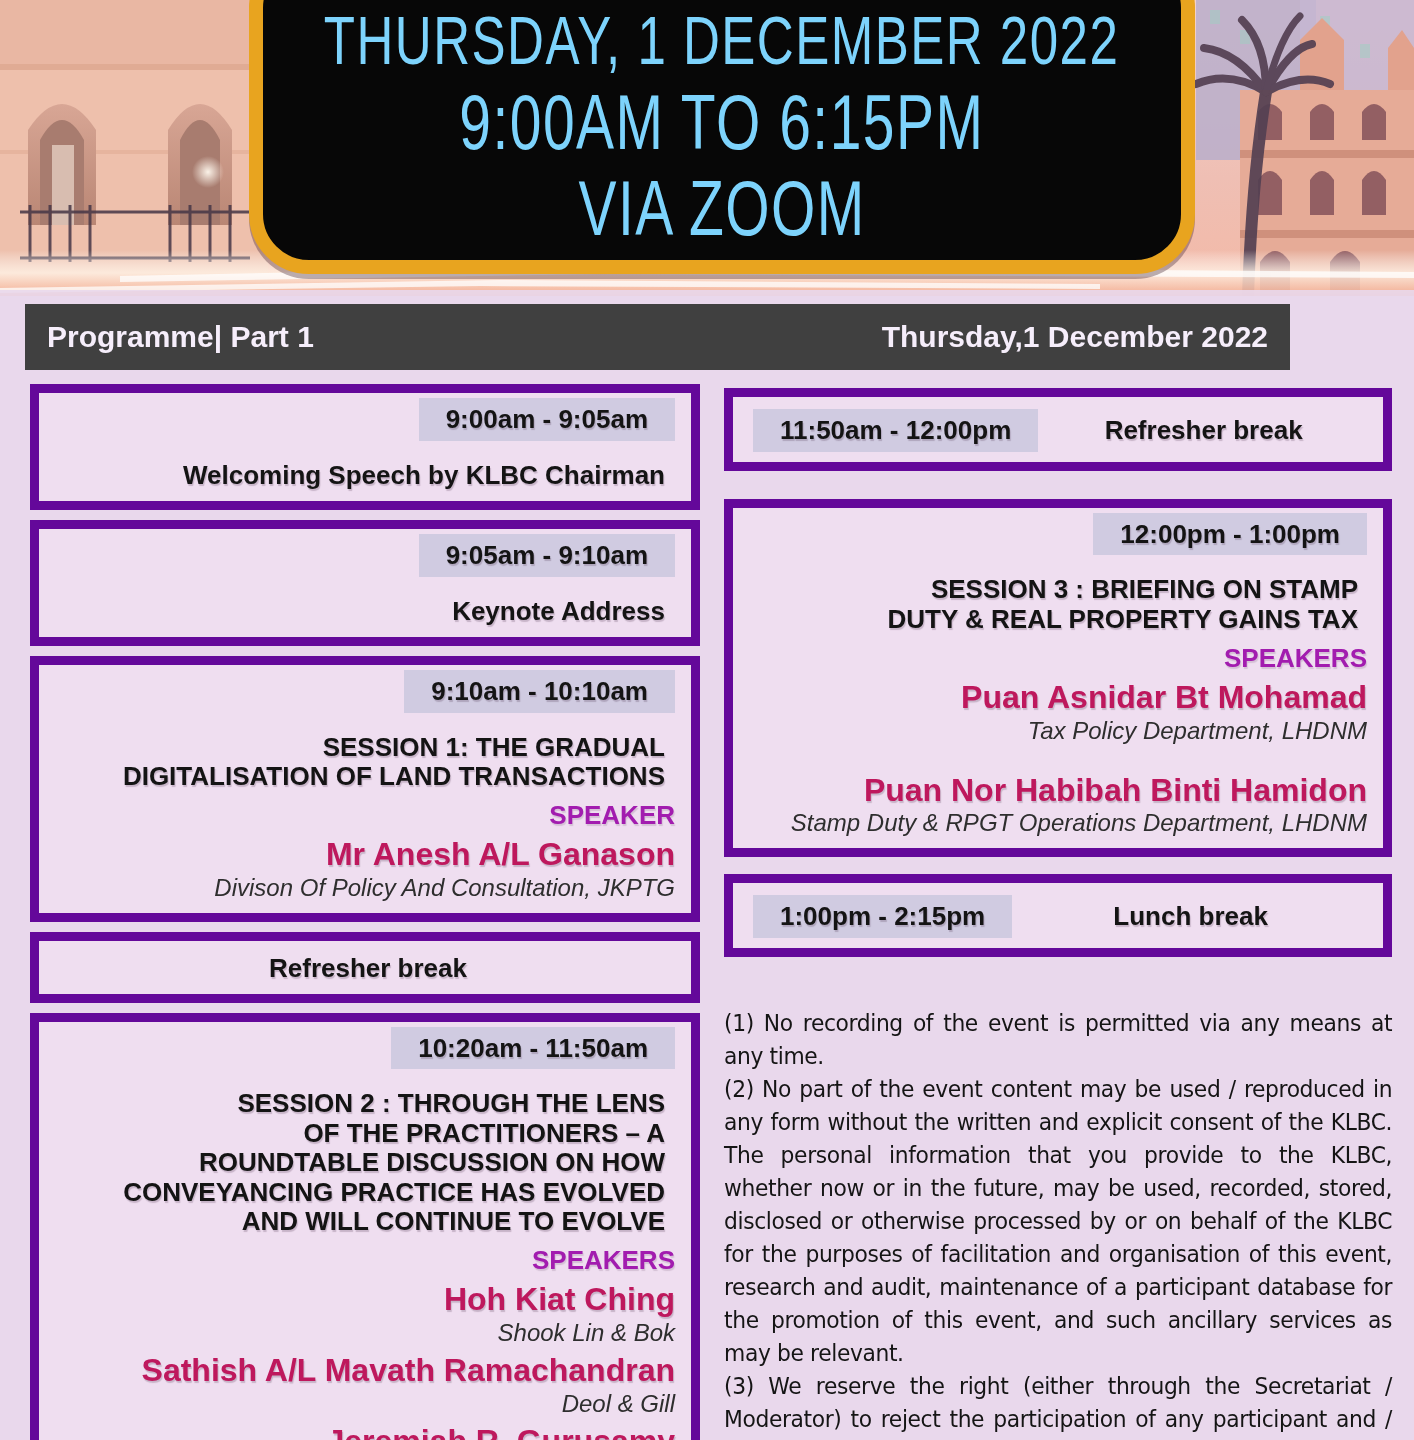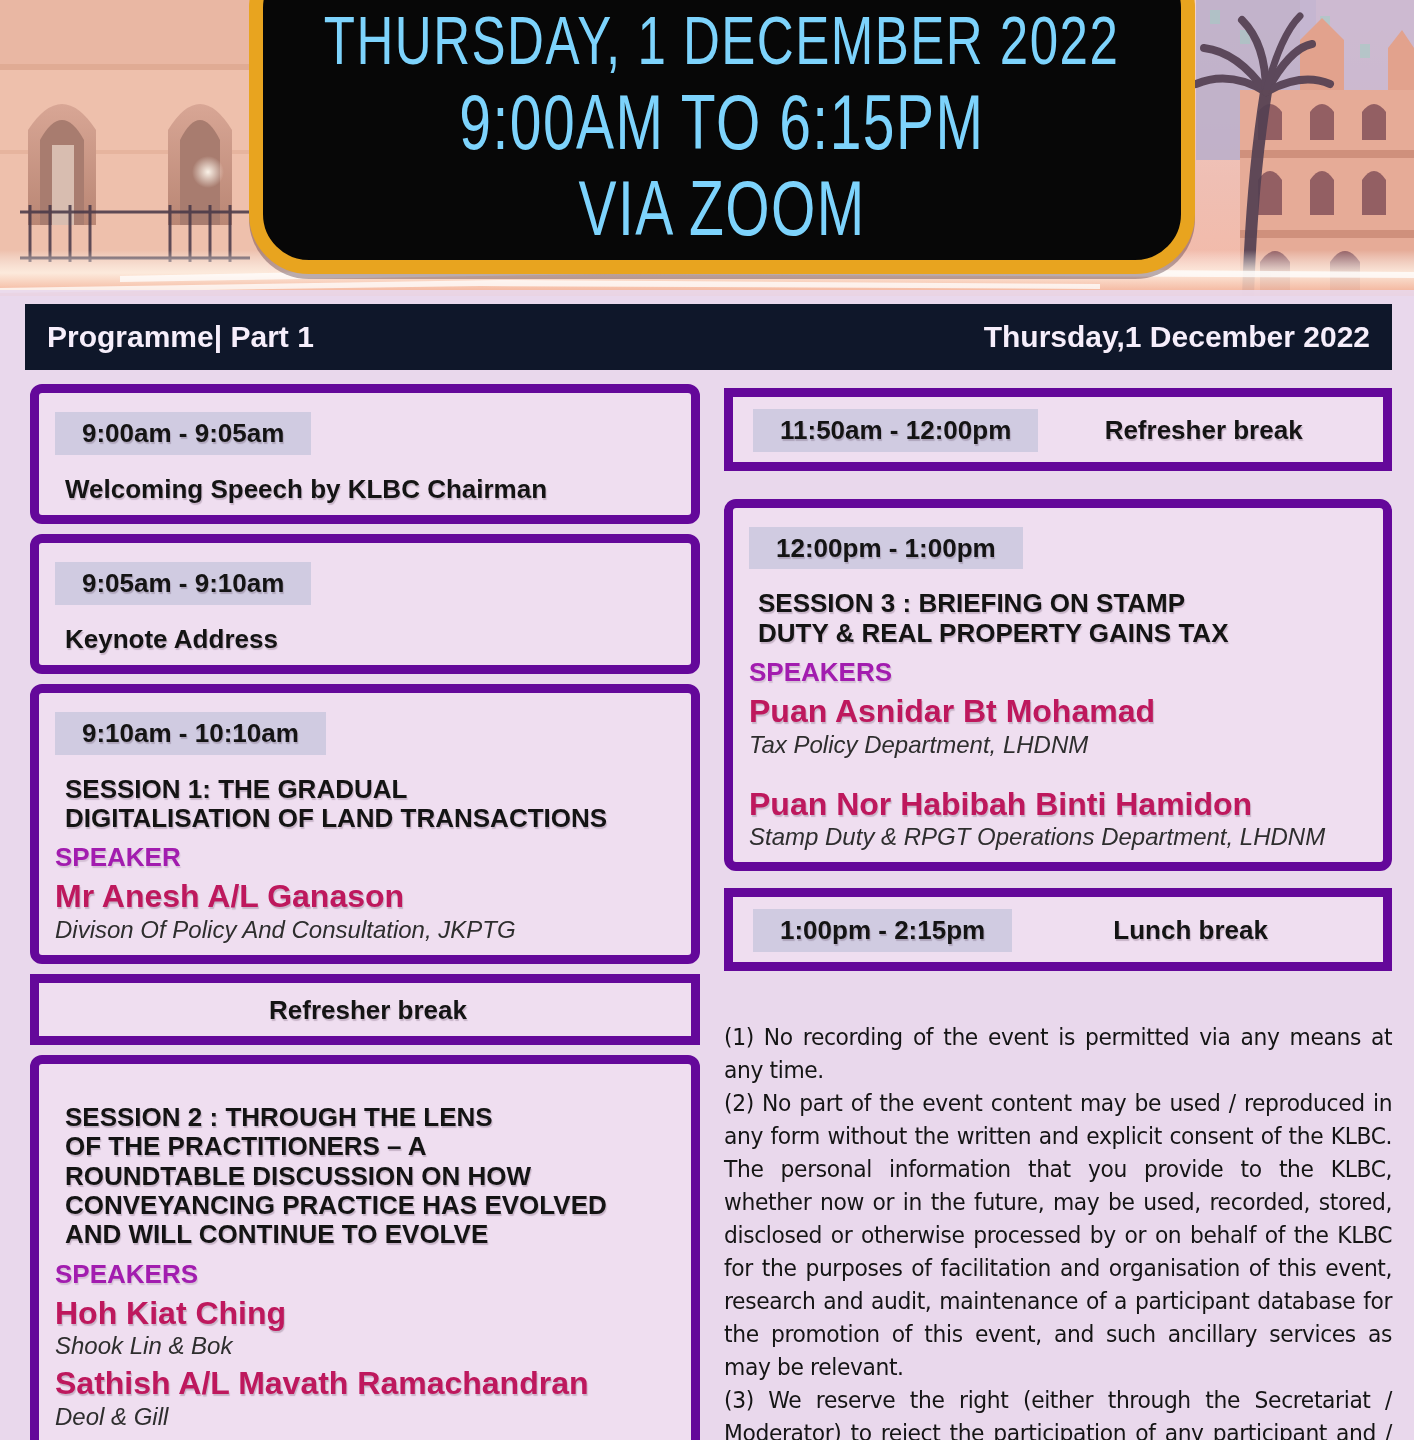--- a/index.html
+++ b/index.html
@@ -24,41 +24,41 @@
     padding-top:44px;gap:9px;
   }
   .banner-line{color:#7dd3fc;font-weight:normal;white-space:nowrap;line-height:1;}
   .banner-line .cond{display:inline-block;transform:scaleX(.74);letter-spacing:2px;}
   .banner-line.l1{font-size:69px;}
   .banner-line.l2{font-size:77px;}
   .banner-line.l3{font-size:77px;}
 
   
   .header-bar{
-    position:absolute;left:25px;top:304px;width:1367px;height:66px;
-    background:#0f172a;box-sizing:border-box;
+    position:absolute;left:25px;top:304px;width:1265px;height:66px;
+    background:#404040;box-sizing:border-box;
     display:flex;align-items:center;justify-content:space-between;
     padding:0 22px;color:#f6eefb;font-weight:bold;font-size:30px;
   }
 
   
   .col{position:absolute;display:flex;flex-direction:column;}
   .col-left{left:30px;top:384px;width:670px;}
   .col-right{left:724px;top:388px;width:668px;}
 
   .pbox{
     box-sizing:border-box;border:9px solid #64089a;background:#efdef0;
     width:100%;
   }
   .col-left .pbox{margin-bottom:10px;}
   .col-right .pbox:nth-of-type(1){margin-bottom:28px;}
   .col-right .pbox:nth-of-type(2){margin-bottom:17px;}
   .col-right .pbox:nth-of-type(3){margin-bottom:50px;}
 
-  .center-box{text-align:left;padding:19px 16px 11px;border-radius:12px;}
+  .center-box{text-align:right;padding:5px 16px 11px;}
   .pill{
     display:inline-block;background:#d0cbe1;color:#141414;
     font-weight:bold;font-size:26px;line-height:1.1;padding:7px 27px;
     text-shadow:1px 2px 1px rgba(60,30,60,.22);
   }
   .title{
     font-weight:bold;font-size:26px;line-height:1.13;color:#141414;
     margin:20px auto 0;max-width:600px;text-wrap:balance;
     text-shadow:1px 2px 1px rgba(60,30,60,.22);
   }
@@ -200,21 +200,21 @@
       <div class="pbox center-box"><div class="pill">9:05am - 9:10am</div><div class="title">Keynote Address</div></div>
       <div class="pbox center-box"><div class="pill">9:10am - 10:10am</div><div class="title">SESSION 1: THE GRADUAL DIGITALISATION OF LAND TRANSACTIONS</div><div class="sp-label">SPEAKER</div><div class="speakers">
           <div class="speaker">
             <div class="sp-name">Mr Anesh A/L Ganason</div>
             <div class="sp-aff">Divison Of Policy And Consultation, JKPTG</div>
           </div>
         </div></div>
       <div class="pbox break-box">
         <div class="break-label">Refresher break</div>
       </div>
-      <div class="pbox center-box"><div class="title">SESSION 2 : THROUGH THE LENS OF THE PRACTITIONERS – A ROUNDTABLE DISCUSSION ON HOW CONVEYANCING PRACTICE HAS EVOLVED AND WILL CONTINUE TO EVOLVE</div><div class="sp-label">SPEAKERS</div><div class="speakers">
+      <div class="pbox center-box"><div class="pill">10:20am - 11:50am</div><div class="title">SESSION 2 : THROUGH THE LENS OF THE PRACTITIONERS – A ROUNDTABLE DISCUSSION ON HOW CONVEYANCING PRACTICE HAS EVOLVED AND WILL CONTINUE TO EVOLVE</div><div class="sp-label">SPEAKERS</div><div class="speakers">
           <div class="speaker">
             <div class="sp-name">Hoh Kiat Ching</div>
             <div class="sp-aff">Shook Lin &amp; Bok</div>
           </div>
           <div class="speaker">
             <div class="sp-name">Sathish A/L Mavath Ramachandran</div>
             <div class="sp-aff">Deol &amp; Gill</div>
           </div>
           <div class="speaker">
             <div class="sp-name">Jeremiah R. Gurusamy</div>

